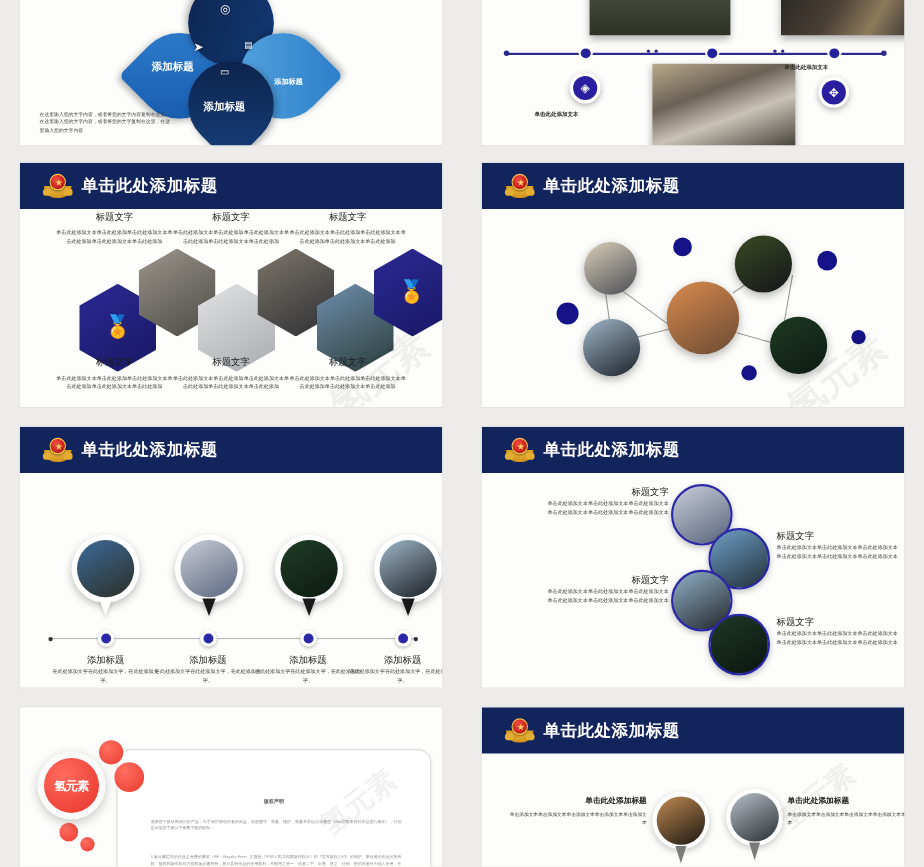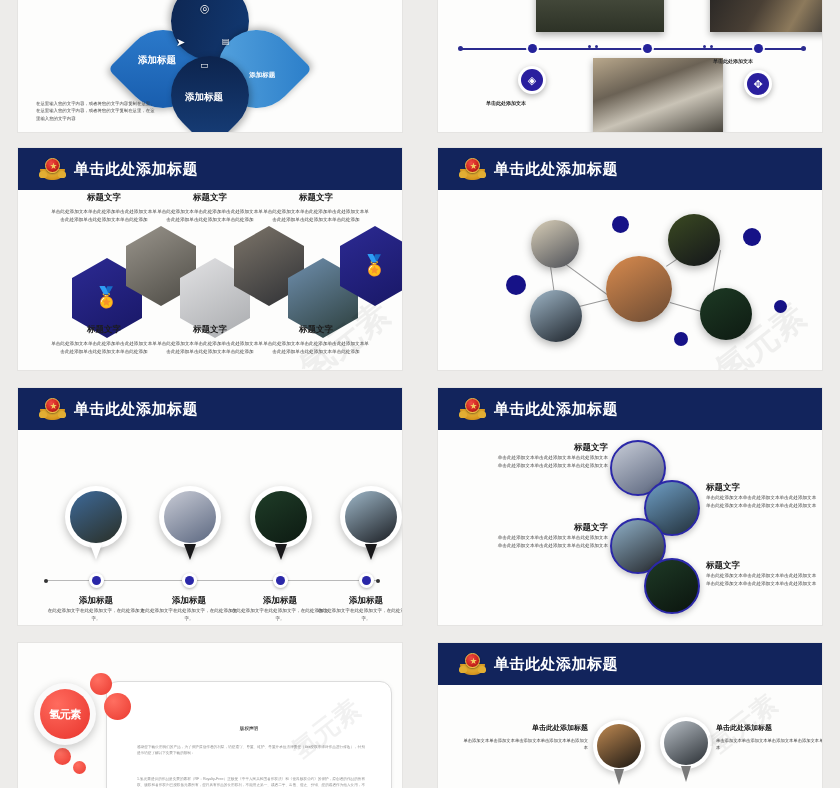--- a/index.html
+++ b/index.html
@@ -59,21 +59,21 @@
   }
   .emblem .disc:after{
     content:"";position:absolute;left:4px;top:3.5px;width:7px;height:7px;
     background:#f2cf63;border-radius:1px;
     clip-path:polygon(50% 0,61% 35%,98% 35%,68% 57%,79% 92%,50% 70%,21% 92%,32% 57%,2% 35%,39% 35%);
   }
 
   .body{position:absolute;left:0;right:0;top:42px;bottom:0;}
 
   
-  .t-title{font-size:8.5px;font-weight:bold;color:#1c1c1c;text-align:center;}
+  .t-title{font-size:8.5px;font-weight:normal;color:#1c1c1c;text-align:center;}
   .t-body{font-size:4.6px;line-height:1.65;color:#3a3a3a;text-align:center;}
   .t-body.left{text-align:right;}
   .t-body.rt{text-align:left;}
 
   
   .flower{position:absolute;left:50%;top:96px;transform:translateX(-50%);width:172px;height:130px;}
   .petal{position:absolute;width:78px;height:78px;border-radius:50% 50% 50% 6px;
          box-shadow:0 3px 7px rgba(0,0,0,.3);}
   .petal span{position:absolute;color:#fff;font-size:9.5px;font-weight:bold;white-space:nowrap;}
   .p-left{left:0;top:26px;background:linear-gradient(135deg,#2f7fd0,#1558a8);transform:rotate(45deg);}

